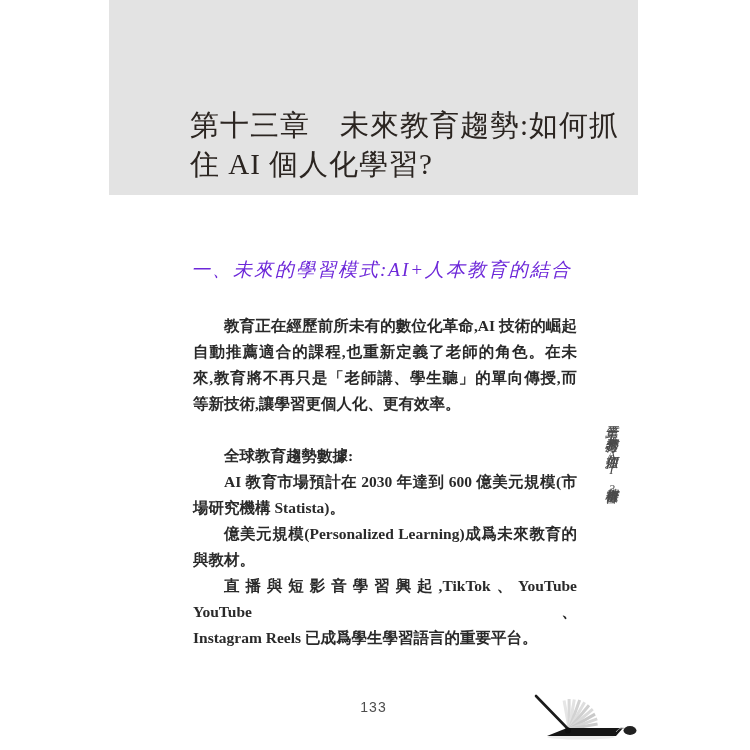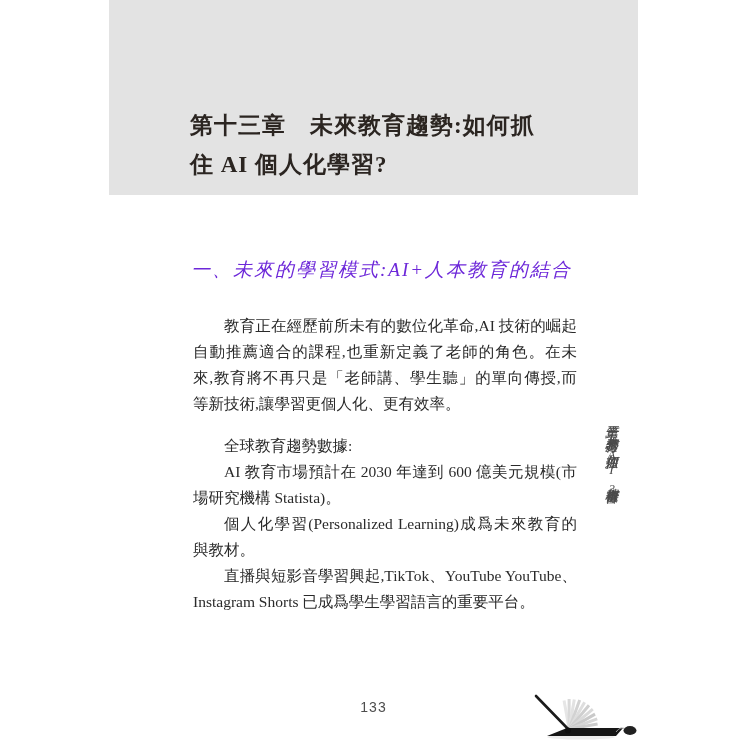--- a/index.html
+++ b/index.html
@@ -7,36 +7,36 @@
     position:relative;width:750px;height:750px;background:#ffffff;
     overflow:hidden;
     font-family:"Liberation Serif","DejaVu Serif",serif;
   }
   .header-box{
     position:absolute;left:109px;top:0;width:529px;height:195px;
     background:#e3e3e3;
   }
   .chapter-title{
     position:absolute;left:81px;top:106px;width:440px;
-    font-size:23px;font-weight:bold;line-height:39px;
+    font-size:29px;font-weight:normal;line-height:39px;
     letter-spacing:1px;color:#2b2521;
   }
   .section-heading{
     position:absolute;left:191px;top:257px;width:400px;margin:0;
     font-size:19px;font-weight:normal;font-style:italic;
     letter-spacing:2px;color:#6d28d9;
   }
   .body-col{
     position:absolute;left:193px;top:313px;width:384px;
-    font-size:15.5px;line-height:26px;color:#2a2a2a;
+    font-size:15.5px;line-height:26px;color:#2a2a2a;font-weight:bold;
   }
   .bline{text-align:justify;text-align-last:justify;}
   .bline.end{text-align-last:left;}
   .bline.indent{text-indent:31px;}
-  .bline.gap{margin-top:16px;}
+  .bline.gap{margin-top:26px;}
   .sidebar-vert{
     position:absolute;right:129px;top:415px;height:335px;width:20px;
     writing-mode:vertical-rl;text-orientation:upright;
     font-size:13px;letter-spacing:0.5px;color:#4a4a4a;
     font-style:italic;line-height:20px;
   }
   .sidebar-gap{display:inline-block;height:9px;}
   .page-number{
     position:absolute;left:109px;top:699px;width:529px;text-align:center;
     font-family:Liberation Sans, sans-serif;
@@ -59,24 +59,24 @@
   <h2 class="section-heading">一、未來的學習模式:AI+人本教育的結合</h2>
 
   <div class="body-col">
     <div class="bline fill indent">教育正在經歷前所未有的數位化革命,AI 技術的崛起</div>
     <div class="bline fill">自動推薦適合的課程,也重新定義了老師的角色。在未</div>
     <div class="bline fill">來,教育將不再只是「老師講、學生聽」的單向傳授,而</div>
     <div class="bline end">等新技術,讓學習更個人化、更有效率。</div>
     <div class="bline end indent gap">全球教育趨勢數據:</div>
     <div class="bline fill indent">AI 教育市場預計在 2030 年達到 600 億美元規模(市</div>
     <div class="bline end">場研究機構 Statista)。</div>
-    <div class="bline fill indent">個人化學習(Personalized Learning)成爲未來教育的</div>
+    <div class="bline fill indent">億美元規模(Personalized Learning)成爲未來教育的</div>
     <div class="bline end">與教材。</div>
     <div class="bline fill indent">直播與短影音學習興起,TikTok、YouTube YouTube、</div>
-    <div class="bline end">Instagram Shorts 已成爲學生學習語言的重要平台。</div>
+    <div class="bline end">Instagram Reels 已成爲學生學習語言的重要平台。</div>
   </div>
 
   <div class="sidebar-vert"><span>第十三章</span><span class="sidebar-gap"></span><span>未來教育趨勢:如何抓住AI教育市場機會?</span></div>
 
   <div class="page-number">133</div>
 
   <svg class="decor-svg" width="120" height="54" viewBox="0 0 120 54" xmlns="http://www.w3.org/2000/svg">
 
     <ellipse cx="58" cy="48" rx="34" ry="2.6" fill="#ededed"></ellipse>
 

